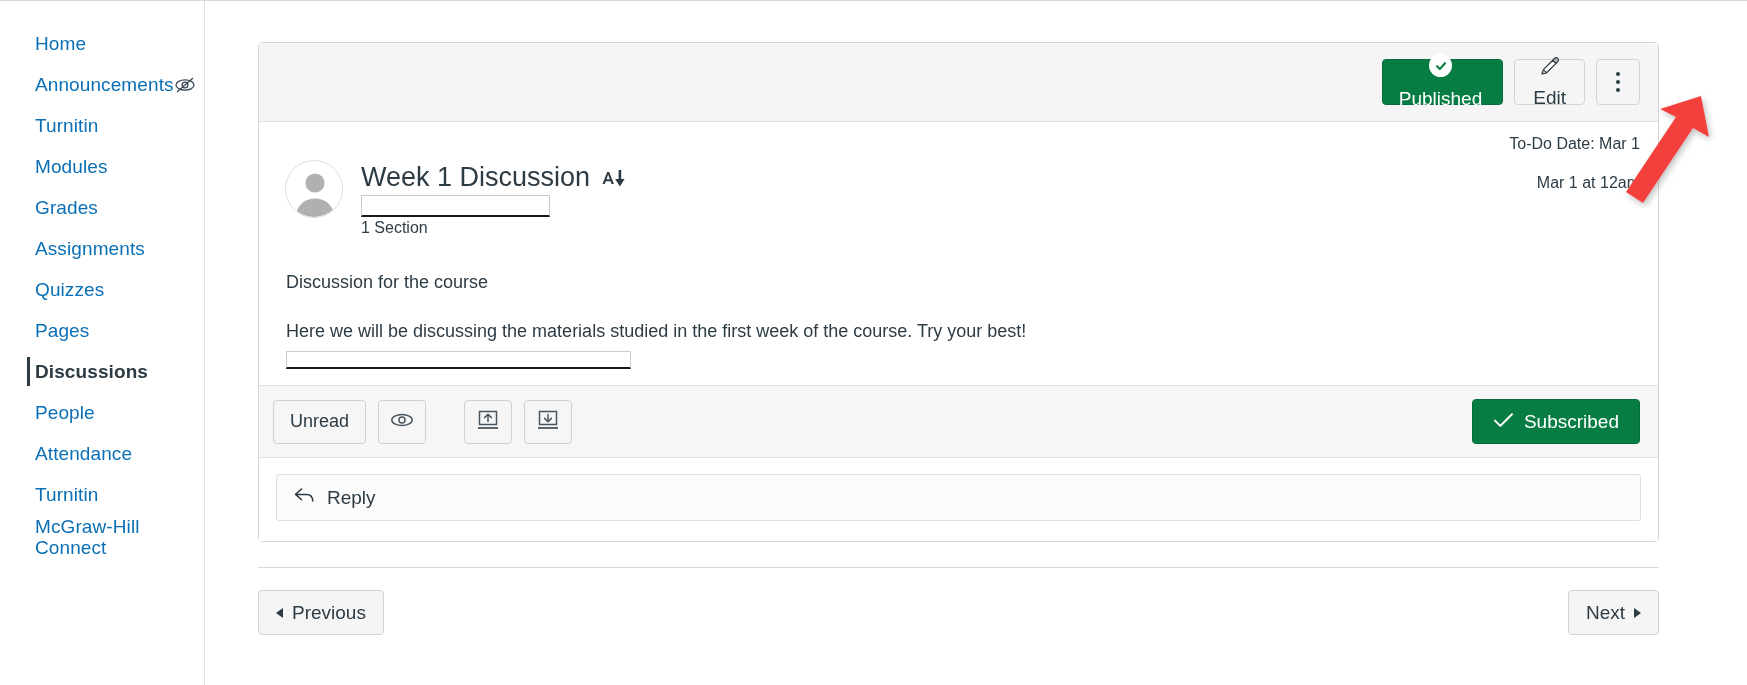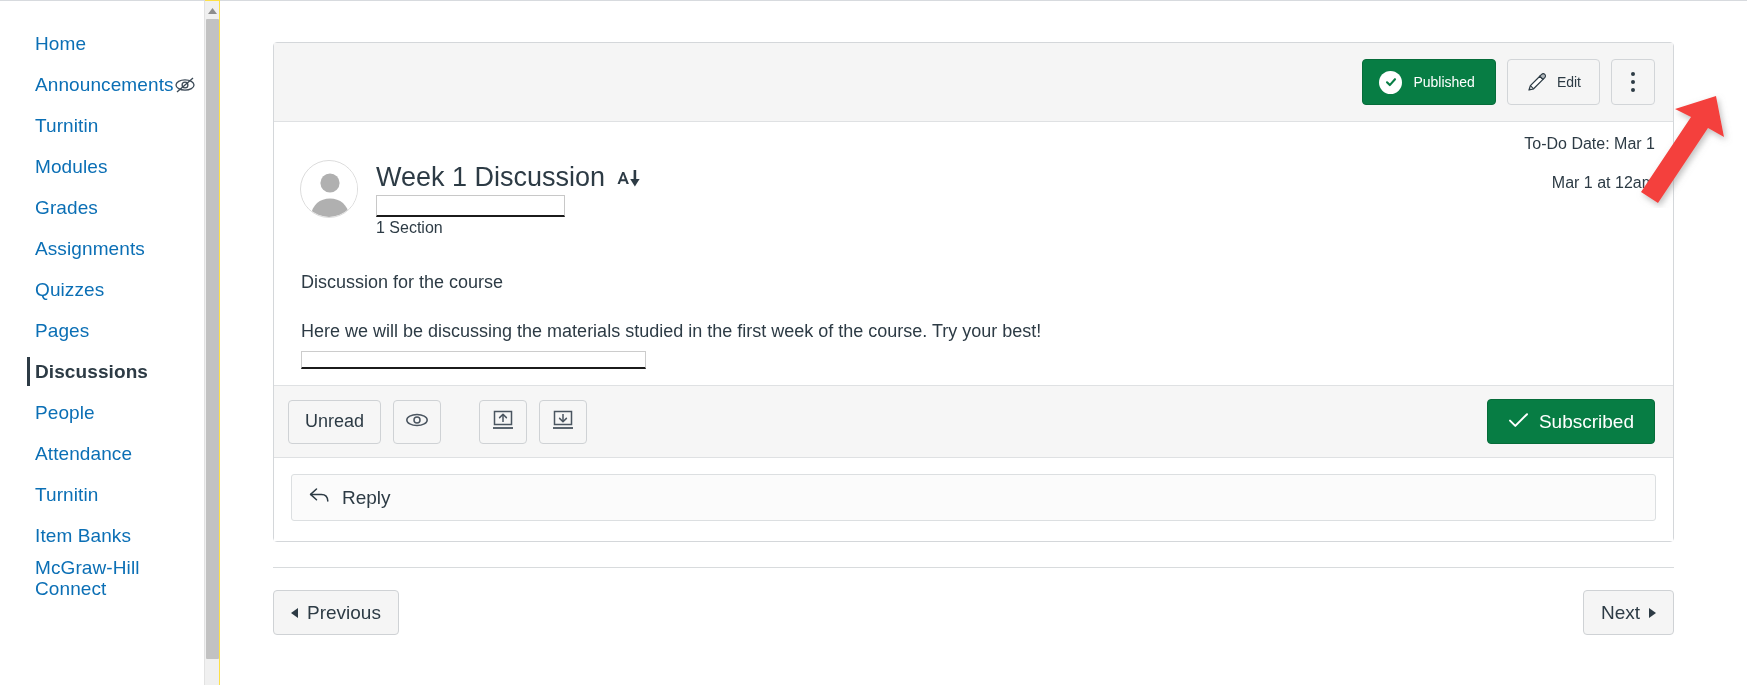--- a/index.html
+++ b/index.html
@@ -7,23 +7,22 @@
     margin: 0; padding: 0;
     width: 1747px; height: 685px;
     overflow: hidden;
     background: #ffffff;
     font-family: "Liberation Sans", sans-serif;
     -webkit-font-smoothing: antialiased;
   }
   #app {
     position: relative;
     width: 1747px; height: 685px;
-    background: #fde047;
-    display: flex;
-    gap: 15px;
+    background: #b91c1c;
+    display: flex;
   }
 
   
   .sidebar {
     position: relative;
     width: 205px;
     height: 685px;
     background: #ffffff;
     border-top: 1px solid #d7dade;
     padding-top: 22px;
@@ -118,27 +117,28 @@
     border-bottom: 1px solid #dfe1e3;
     height: 79px;
     display: flex;
     align-items: center;
     justify-content: flex-end;
     padding: 0 18px 0 20px;
     gap: 11px;
   }
   .btn {
     font-family: "Liberation Sans", sans-serif;
-    font-size: 14px;
+    font-size: 19px;
     border-radius: 4px;
     cursor: pointer;
     display: inline-flex;
     align-items: center;
     justify-content: center;
     white-space: nowrap;
+    flex-direction: column;
   }
   .btn-published {
     background: #0b874b;
     background: #077d44;
     color: #ffffff;
     border: 1px solid #066c3a;
     height: 46px;
     padding: 0 20px 0 16px;
     gap: 11px;
     font-weight: 400;
@@ -444,23 +444,20 @@
       <span>Discussions</span>
     </div>
     <div class="nav-item">
       <span>People</span>
     </div>
     <div class="nav-item">
       <span>Attendance</span>
     </div>
     <div class="nav-item">
       <span>Turnitin</span>
-    </div>
-    <div class="nav-item">
-      <span>Item Banks</span>
     </div>
     <div class="nav-item wrap">
       <span>McGraw-Hill Connect</span>
     </div>
 
     <div class="scrollbar">
       <div class="scrollbar-arrow">
         <svg width="11" height="8" viewBox="0 0 11 8">
           <polygon points="5.5,1 10,7 1,7" fill="#8d8d8d"></polygon>
         </svg>

